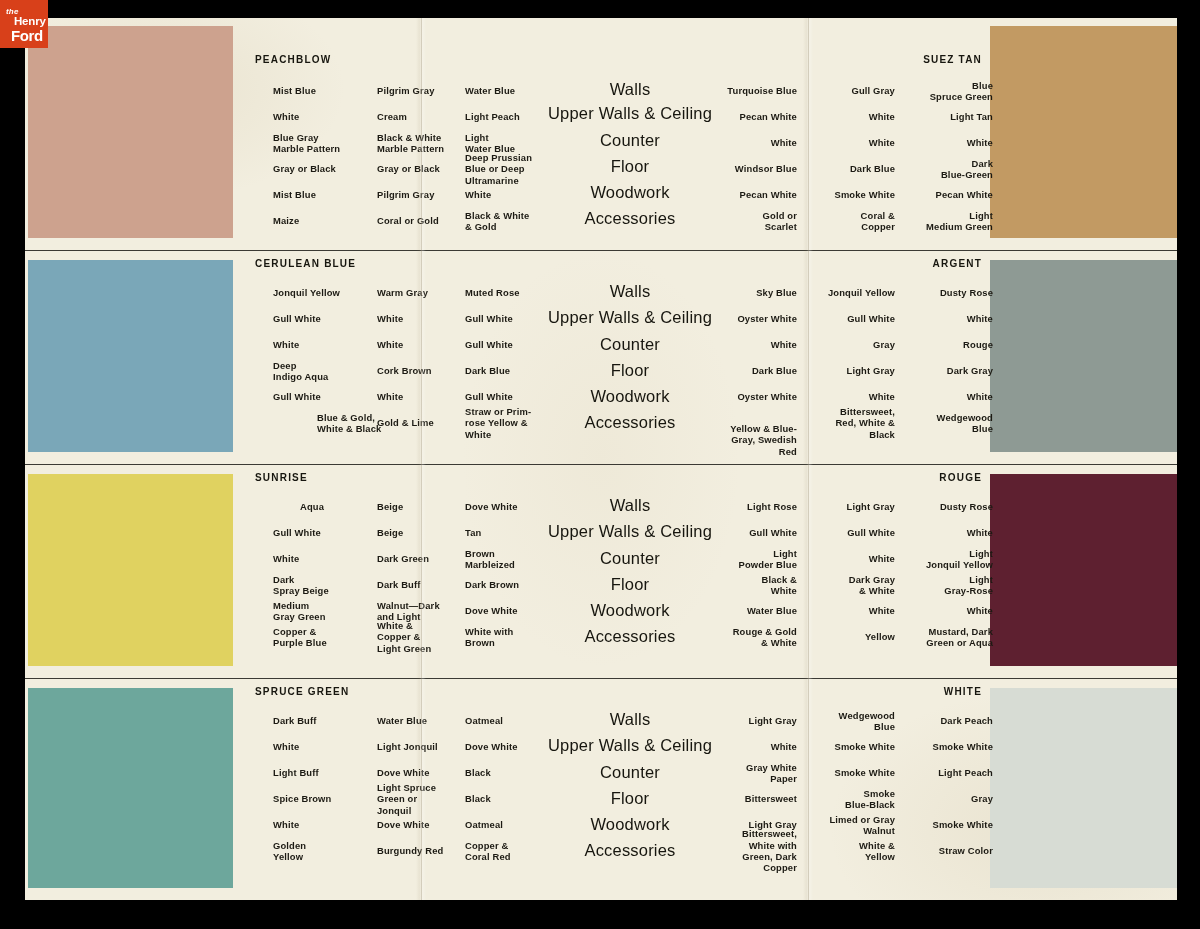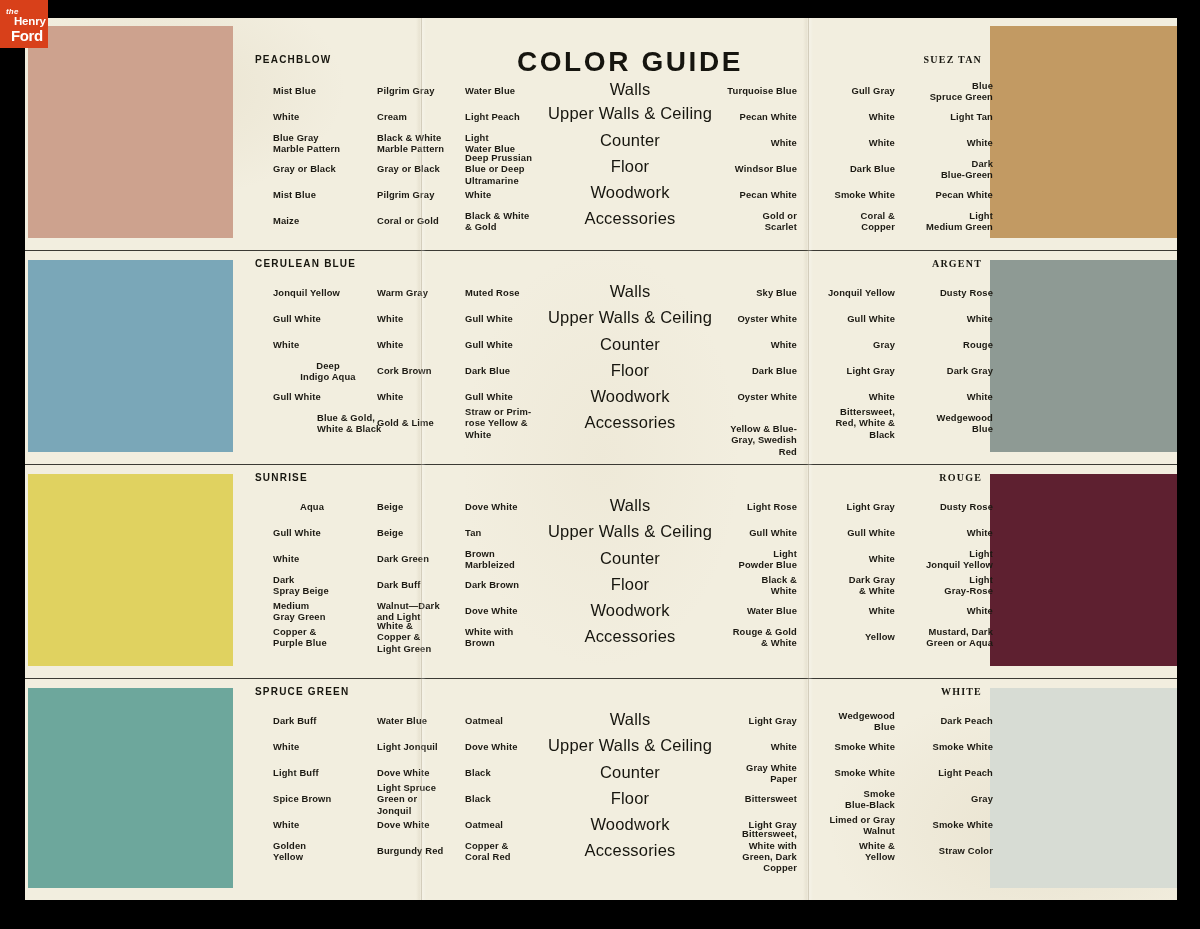--- a/index.html
+++ b/index.html
@@ -29,21 +29,21 @@
   .fold::after{content:"";position:absolute;top:0;bottom:0;left:-4px;width:10px;
     background:linear-gradient(90deg,rgba(255,255,255,0),rgba(150,135,100,.10),rgba(255,255,255,.25),rgba(255,255,255,0));}
   
   .row{position:absolute;left:0;right:0;}
   .rowline{position:absolute;left:0;right:0;height:1px;background:#1b1a16;opacity:.85;z-index:5;}
   .swatch{position:absolute;top:0;bottom:0;}
   .swatch.left{left:3px;width:205px;}
   .swatch.right{right:0;width:187px;}
   .ttl{position:absolute;font-size:10px;font-weight:bold;letter-spacing:1.2px;color:#17160f;}
   .ttl.l{left:230px;}
-  .ttl.r{right:195px;font-family:Liberation Serif, serif;}
+  .ttl.r{right:195px;}
   .cell{position:absolute;font-size:9.4px;font-weight:bold;color:#1c1a13;line-height:11.4px;letter-spacing:.15px;}
   .cell.la{text-align:left;}
   .cell.ra{text-align:right;}
   .midlabel{position:absolute;text-align:center;font-size:16.5px;color:#17160f;letter-spacing:.2px;font-weight:400;}
   #guidetitle{position:absolute;text-align:center;font-size:28px;font-weight:bold;letter-spacing:2.6px;color:#16150f;}
   
   #logo{position:absolute;left:0;top:0;width:48px;height:48px;background:#d8401a;z-index:30;
         color:#fff;}
   #logo .the{position:absolute;left:6px;top:7px;font-size:8px;font-style:italic;font-weight:bold;letter-spacing:.2px;}
   #logo .henry{position:absolute;left:14px;top:15px;font-size:11.5px;font-weight:bold;letter-spacing:-.2px;}
@@ -199,21 +199,21 @@
         <div class="midlabel" style="left: 470px; width: 270px; top: 161px;">Accessories</div>
         <div class="cell la" style="left: 248px; width: 110px; top: 35.3px;">
           <div>Jonquil Yellow</div>
         </div>
         <div class="cell la" style="left: 248px; width: 110px; top: 61.3px;">
           <div>Gull White</div>
         </div>
         <div class="cell la" style="left: 248px; width: 110px; top: 87.3px;">
           <div>White</div>
         </div>
-        <div class="cell la" style="left: 248px; width: 110px; top: 107.6px; text-align: center;">
+        <div class="cell la" style="left: 248px; width: 110px; top: 107.6px;">
           <div>Deep</div>
           <div>Indigo Aqua</div>
         </div>
         <div class="cell la" style="left: 248px; width: 110px; top: 139.3px;">
           <div>Gull White</div>
         </div>
         <div class="cell la" style="left: 248px; width: 110px; top: 159.6px; margin-left: 44px;">
           <div>Blue &amp; Gold,</div>
           <div>White &amp; Black</div>
         </div>
@@ -584,20 +584,19 @@
           <div>Straw Color</div>
         </div>
       </div>
     </div>
   <div class="fold" style="left:395px">
       <i></i>
     </div>
   <div class="fold" style="left:782px">
       <i></i>
     </div>
-<div id="guidetitle" style="left: 430px; width: 350px; top: 28px;">COLOR GUIDE</div>
   </div>
 
 <div id="logo">
   <span class="the">the</span>
   <span class="henry">Henry</span>
   <span class="ford">Ford</span>
 </div>
 
 </body></html>

